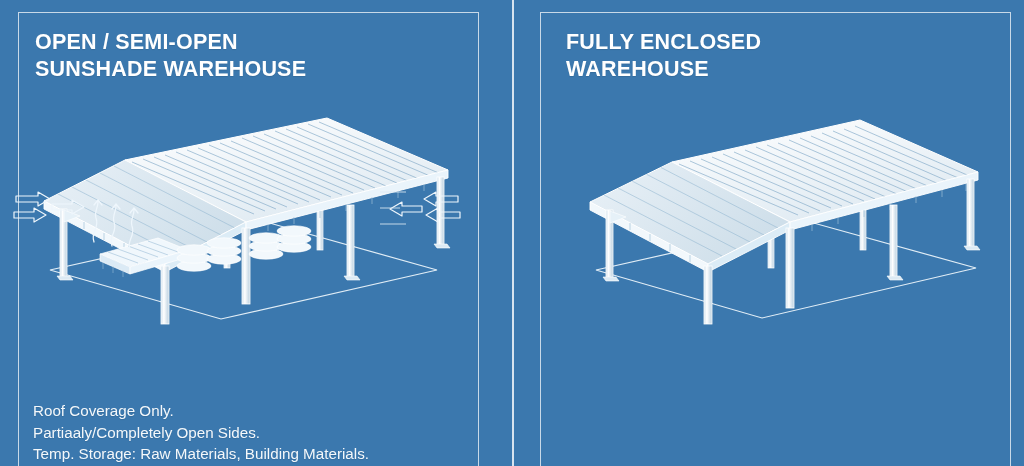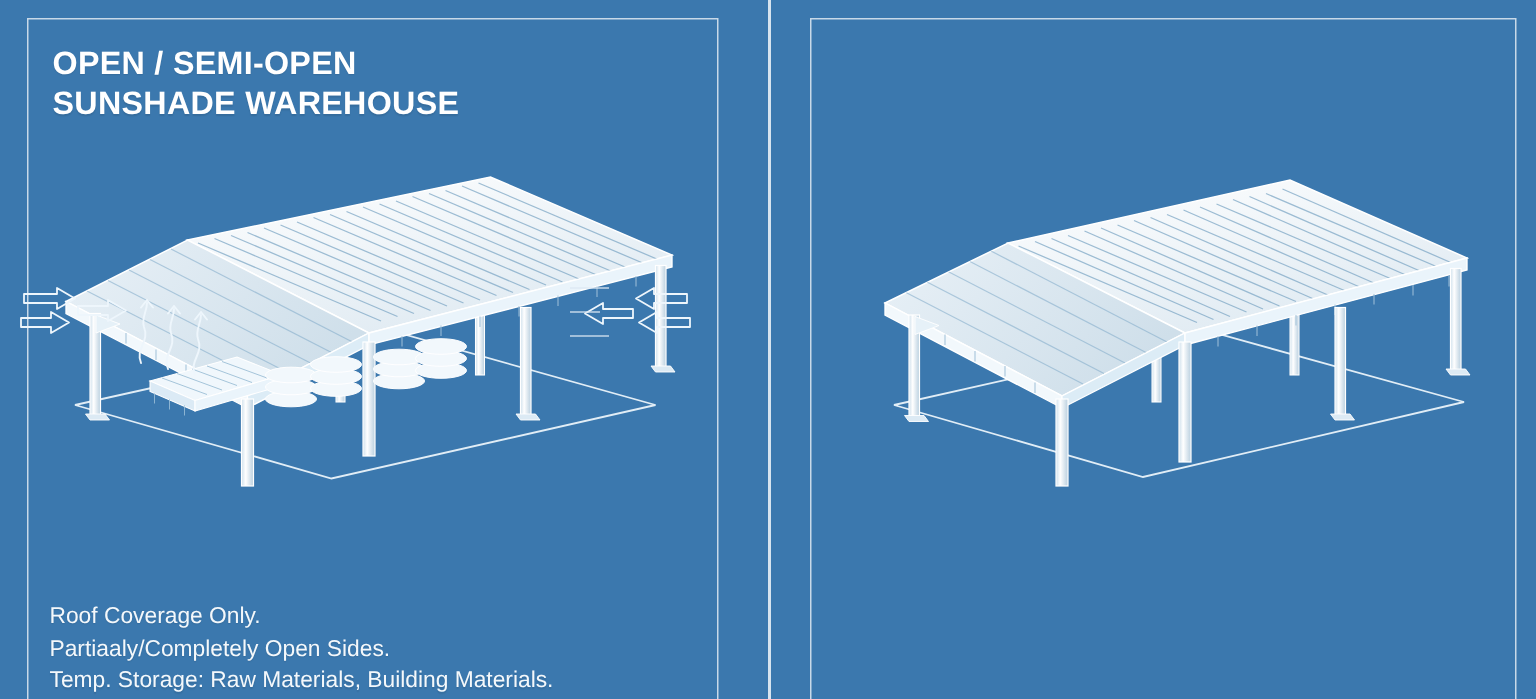--- a/index.html
+++ b/index.html
@@ -276,20 +276,22 @@
 
   <div id="caption-left">Roof Coverage Only.
 Partiaaly/Completely Open Sides.
 Temp. Storage: Raw Materials, Building Materials.
 High Ventilation Req.</div>
 
   <div id="divider"></div>
 
   <div class="panel" id="panel-right"></div>
 
+  <div class="panel-title" id="title-right">FULLY ENCLOSED
+WAREHOUSE</div>
 
   <div class="illus" id="illus-right">
     <svg width="440" height="205" viewBox="0 0 440 205" xmlns="http://www.w3.org/2000/svg">
       <defs>
         <linearGradient id="roofTopR" x1="0" y1="0" x2="0.6" y2="1">
           <stop offset="0%" stop-color="#ffffff"></stop>
           <stop offset="100%" stop-color="#dfeaf2"></stop>
         </linearGradient>
         <linearGradient id="roofSideR" x1="0" y1="0" x2="1" y2="0.5">
           <stop offset="0%" stop-color="#e9f1f7"></stop>

